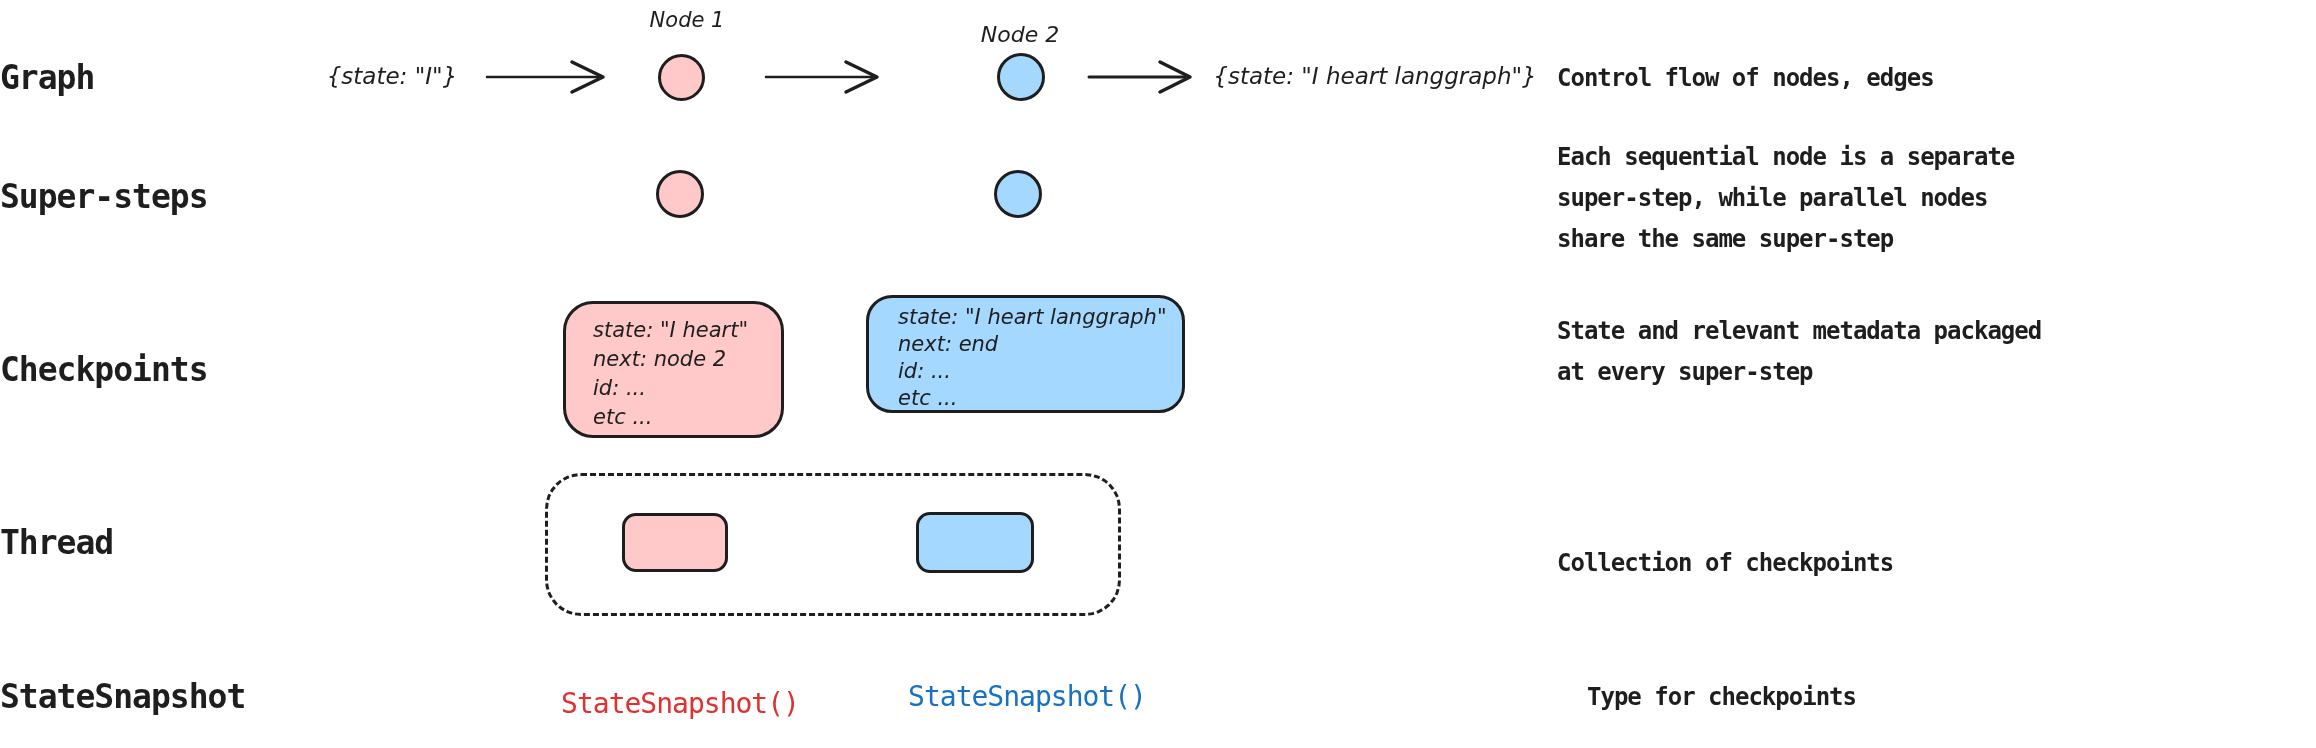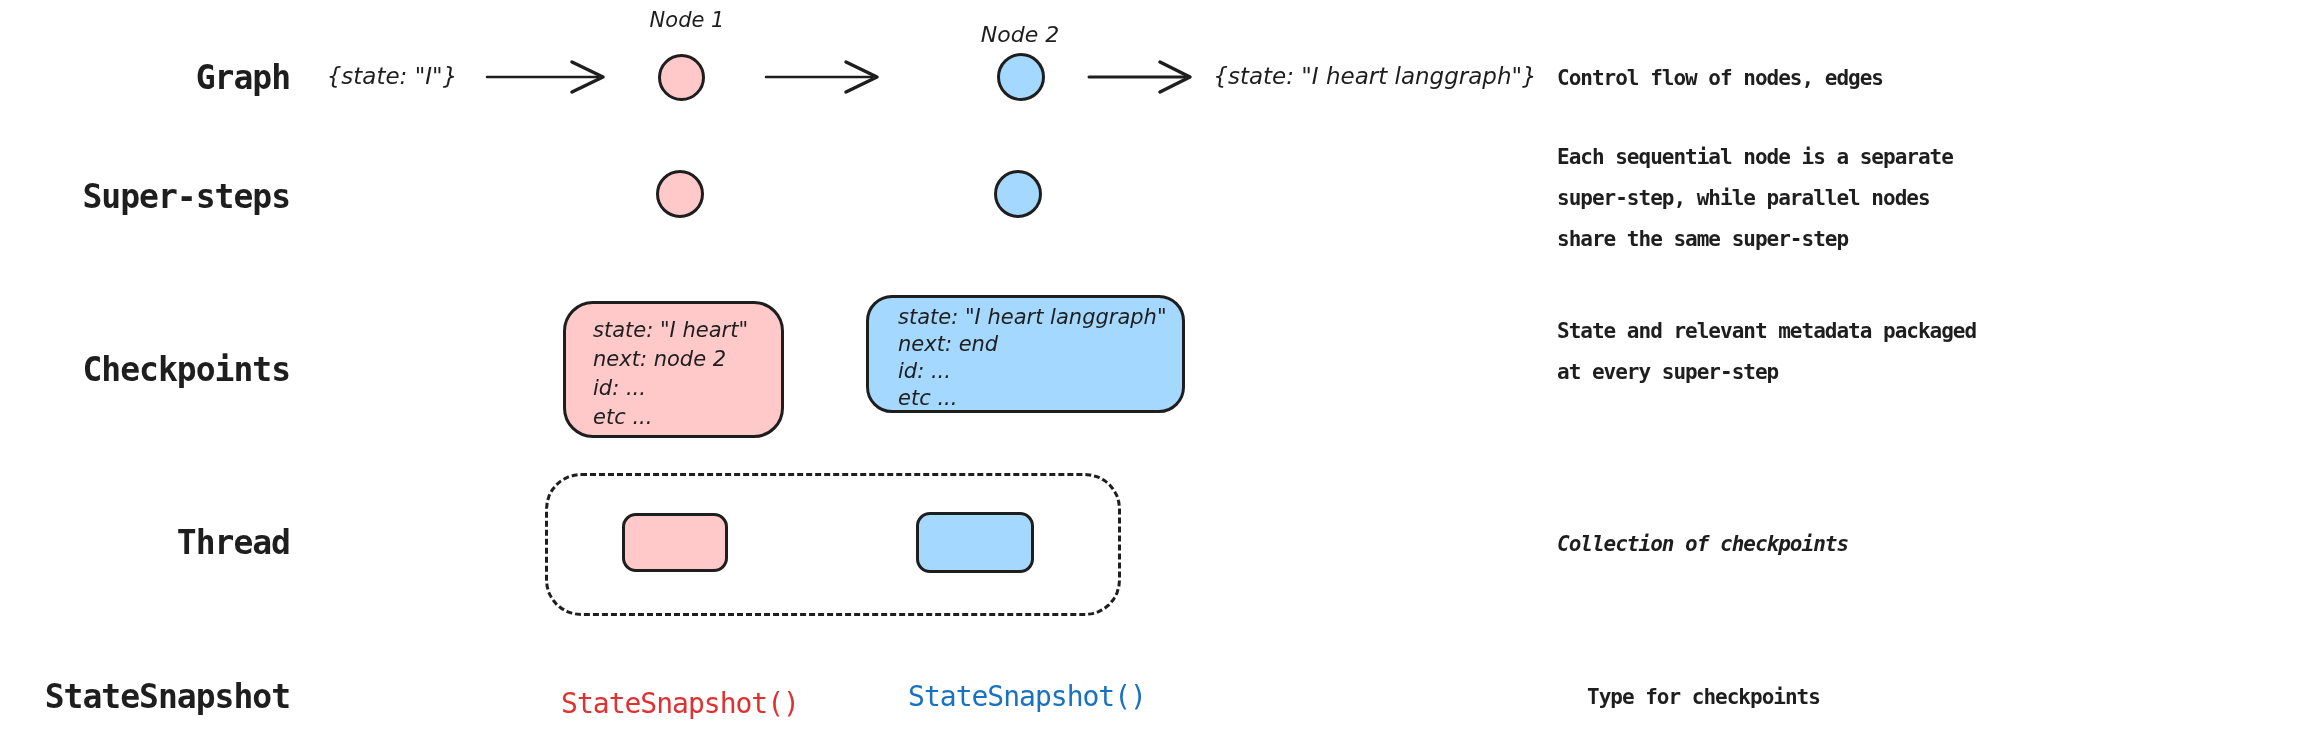--- a/index.html
+++ b/index.html
@@ -14,33 +14,32 @@
     background: #ffffff;
     overflow: hidden;
     font-family: "DejaVu Sans Mono", monospace;
     color: #1e1e1e;
   }
   .abs { position: absolute; }
 
   
   .row-label {
     width: 290px;
-    text-align: right;
     font-size: 33px;
     font-weight: 700;
     line-height: 40px;
     letter-spacing: -1px;
     color: #1e1e1e;
     white-space: nowrap;
   }
 
   
   .row-desc {
     left: 1557px;
-    font-size: 21px;
+    font-size: 24px;
     font-weight: 700;
     line-height: 41px;
     letter-spacing: -1px;
     color: #1e1e1e;
     white-space: pre-line;
   }
 
   
   .hand {
     font-family: "DejaVu Sans", sans-serif;
@@ -115,21 +114,21 @@
   <div class="abs row-label" style="top:350px;">Checkpoints</div>
   <div class="abs row-label" style="top:677px;">StateSnapshot</div>
   <div class="abs row-label" style="top:523px;">Thread</div>
 
   <div class="abs row-desc" style="top:58px;">Control flow of nodes, edges</div>
   <div class="abs row-desc" style="top:137px;">Each sequential node is a separate
 super-step, while parallel nodes
 share the same super-step</div>
   <div class="abs row-desc" style="top:311px;">State and relevant metadata packaged
 at every super-step</div>
-  <div class="abs row-desc" style="top:524px;font-style:italic;">Collection of checkpoints</div>
+  <div class="abs row-desc" style="top:543px;">Collection of checkpoints</div>
   <div class="abs row-desc" style="top:677px;margin-left:30px;">Type for checkpoints</div>
 
   <div class="abs hand centered" style="left:392px; top:76px; font-size:23px;">{state: "I"}</div>
 
   <div class="abs hand centered" style="left:687px; top:20px; font-size:21px;">Node 1</div>
   <div class="abs node-circle fill-pink" style="left:658px; top:54px; width:47px; height:47px;"></div>
 
   <div class="abs hand centered" style="left:1020px; top:34px; font-size:22px;">Node 2</div>
   <div class="abs node-circle fill-blue" style="left:997px; top:53px; width:48px; height:48px;"></div>
 

